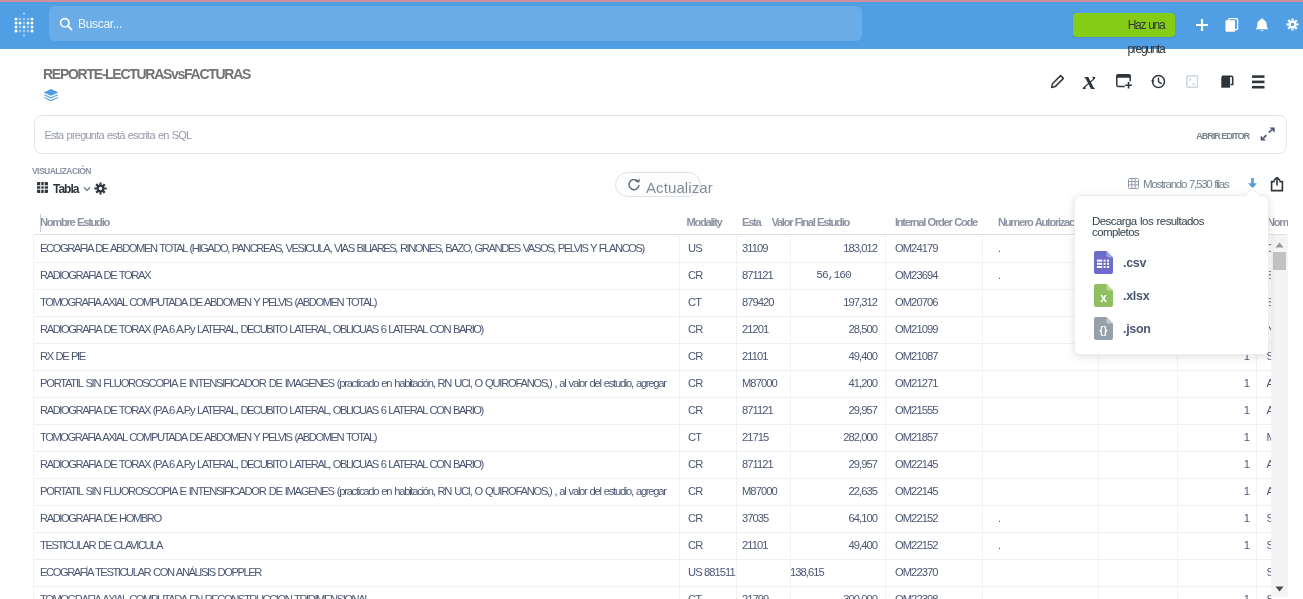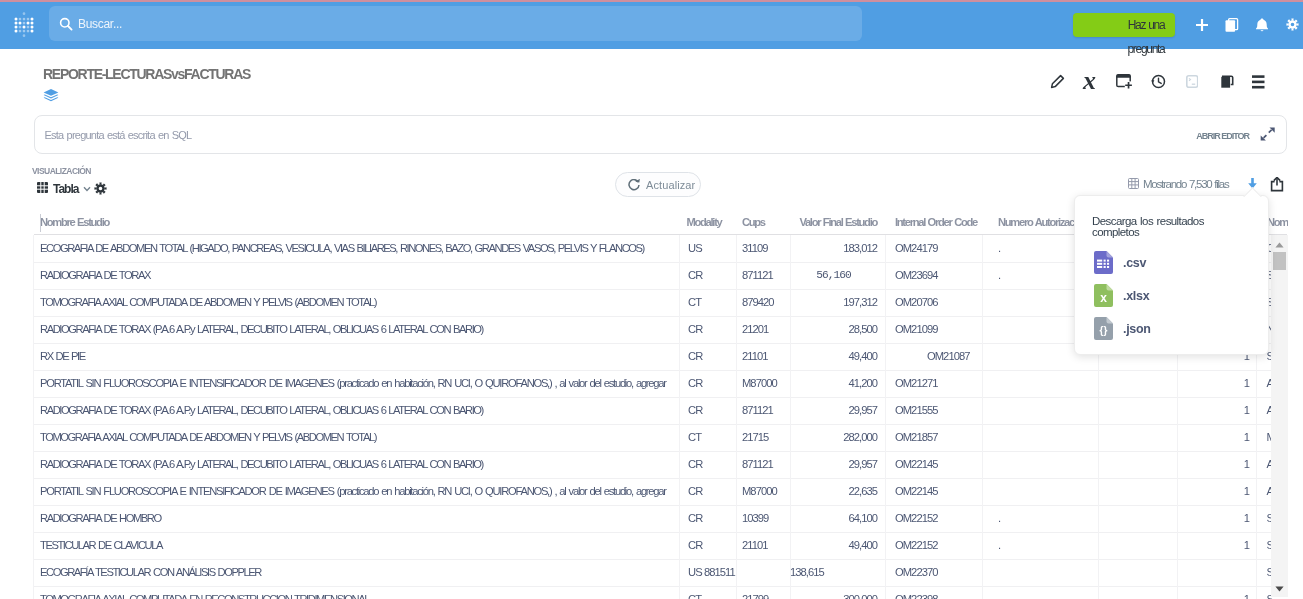--- a/index.html
+++ b/index.html
@@ -20,21 +20,21 @@
 #title { left:43px; top:66px; font-size:14px; font-weight:700; color:#737373; letter-spacing:-1.28px; }
 #colx { left:62px; top:90px; font-size:10.5px; font-weight:700; color:#509ee3; letter-spacing:-1.05px; word-spacing:1px;margin-top:27px; }
 
 #sqlbar { left:34px; top:115px; width:1253px; height:39px; border:1px solid #e3e5e8; border-radius:8px; background:#fff; }
 #sqltxt { left:9.5px; top:13px; font-size:11px; color:#949aab; letter-spacing:-0.78px; word-spacing:0.9px; }
 #abrir { right:37px; top:15px; font-size:9px; font-weight:700; color:#74838f; letter-spacing:-1.0px; }
 
 #vizlabel { left:32px; top:166px; font-size:8.5px; font-weight:700; color:#8c92a1; letter-spacing:-0.55px; }
 #tabla { left:53px; top:182px; font-size:12px; font-weight:700; color:#2e353b; letter-spacing:-1.0px; }
 #actbtn { left:615px; top:172px; width:86px; height:25px; border:1px solid #dfe3e8; border-radius:13px; background:#fdfdfe; }
-#actbtn span { position:absolute; left:30px; top:5.5px; font-size:11px; color:#7e8c98; letter-spacing:0.1px; }
+#actbtn span { position:absolute; left:30px; top:5.5px; font-size:15px; color:#7e8c98; letter-spacing:0.1px; }
 #mostrando { left:1143px; top:178px; font-size:11.5px; color:#74838f; letter-spacing:-1.25px; word-spacing:0.9px; }
 
 .hdr { top:216px; font-size:11.2px; font-weight:700; color:#8d93a2; letter-spacing:-1.3px; word-spacing:0.8px; white-space:nowrap; }
 #hdrline { left:34px; top:234px; width:1253px; height:1px; background:#e0e0e3; }
 .row { position:absolute; left:0; width:1303px; height:27px; }
 .row .c { position:absolute; top:7.2px; font-size:11.2px; color:#4c5773; letter-spacing:-0.95px; white-space:nowrap; }
 .row .nm { letter-spacing:-1.44px; word-spacing:1.2px; }
 .row .nm2 { letter-spacing:-1.26px; word-spacing:1.2px; }
 .rline { left:34px; width:1253px; height:1px; background:#f0f0f2; }
 .vline { width:1px; background:#f2f2f4; top:235px; height:364px; }
@@ -71,22 +71,22 @@
 
   <div class="abs" id="vizlabel">VISUALIZACIÓN</div>
   <div class="abs" id="tabla">Tabla</div>
   <div class="abs" id="actbtn">
       <span>Actualizar</span>
     </div>
   <div class="abs" id="mostrando">Mostrando 7,530 filas</div>
 
   <div class="abs hdr" style="left:40px;">Nombre Estudio</div>
   <div class="abs hdr" style="left:686.5px;">Modality</div>
-  <div class="abs hdr" style="left:742px;">Cups</div>
-  <div class="abs hdr" style="left:790px;width:87px;text-align:right;">Valor Final Estudio</div>
+  <div class="abs hdr" style="left:742px;">Esta</div>
+  <div class="abs hdr" style="left:762px;width:87px;text-align:right;">Valor Final Estudio</div>
   <div class="abs hdr" style="left:895px;">Internal Order Code</div>
   <div class="abs hdr" style="left:998px;">Numero Autorizacion</div>
   <div class="abs hdr" style="left:1267px;width:21px;overflow:hidden;">Nombre</div>
   <div class="abs" id="hdrline"></div>
   <div id="rows">
       <div class="row" style="top:234.5px">
         <span class="c nm" style="left:40px;">ECOGRAFIA DE ABDOMEN TOTAL (HIGADO, PANCREAS, VESICULA, VIAS BILIARES, RINONES, BAZO, GRANDES VASOS, PELVIS Y FLANCOS)</span>
         <span class="c" style="left:688px;">US</span>
         <span class="c" style="left:742px;">31109</span>
         <span class="c" style="left:790px;width:87px;text-align:right;">183,012</span>
@@ -121,21 +121,21 @@
         <span class="c" style="left:790px;width:87px;text-align:right;">28,500</span>
         <span class="c" style="left:895px;">OM21099</span>
         <span class="c" style="left:1266.5px;">N</span>
       </div>
       <div class="abs rline" style="top:342.5px"></div>
       <div class="row" style="top:342.5px">
         <span class="c nm" style="left:40px;">RX DE PIE</span>
         <span class="c" style="left:688px;">CR</span>
         <span class="c" style="left:742px;">21101</span>
         <span class="c" style="left:790px;width:87px;text-align:right;">49,400</span>
-        <span class="c" style="left:895px;margin-left:32px;">OM21087</span>
+        <span class="c" style="left:895px;">OM21087</span>
         <span class="c" style="left:1177px;width:72px;text-align:right;">1</span>
         <span class="c" style="left:1266.5px;">S</span>
       </div>
       <div class="abs rline" style="top:369.5px"></div>
       <div class="row" style="top:369.5px">
         <span class="c nm2" style="left:40px;">PORTATIL SIN FLUOROSCOPIA E INTENSIFICADOR DE IMAGENES (practicado en habitación, RN UCI, O QUIROFANOS,) , al valor del estudio, agregar</span>
         <span class="c" style="left:688px;">CR</span>
         <span class="c" style="left:742px;">M87000</span>
         <span class="c" style="left:790px;width:87px;text-align:right;">41,200</span>
         <span class="c" style="left:895px;">OM21271</span>
@@ -179,21 +179,21 @@
         <span class="c" style="left:742px;">M87000</span>
         <span class="c" style="left:790px;width:87px;text-align:right;">22,635</span>
         <span class="c" style="left:895px;">OM22145</span>
         <span class="c" style="left:1177px;width:72px;text-align:right;">1</span>
         <span class="c" style="left:1266.5px;">A</span>
       </div>
       <div class="abs rline" style="top:504.5px"></div>
       <div class="row" style="top:504.5px">
         <span class="c nm" style="left:40px;">RADIOGRAFIA DE HOMBRO</span>
         <span class="c" style="left:688px;">CR</span>
-        <span class="c" style="left:742px;">10399</span>
+        <span class="c" style="left:742px;">37035</span>
         <span class="c" style="left:790px;width:87px;text-align:right;">64,100</span>
         <span class="c" style="left:895px;">OM22152</span>
         <span class="c" style="left:998px;">.</span>
         <span class="c" style="left:1177px;width:72px;text-align:right;">1</span>
         <span class="c" style="left:1266.5px;">S</span>
       </div>
       <div class="abs rline" style="top:531.5px"></div>
       <div class="row" style="top:531.5px">
         <span class="c nm" style="left:40px;">TESTICULAR DE CLAVICULA</span>
         <span class="c" style="left:688px;">CR</span>

